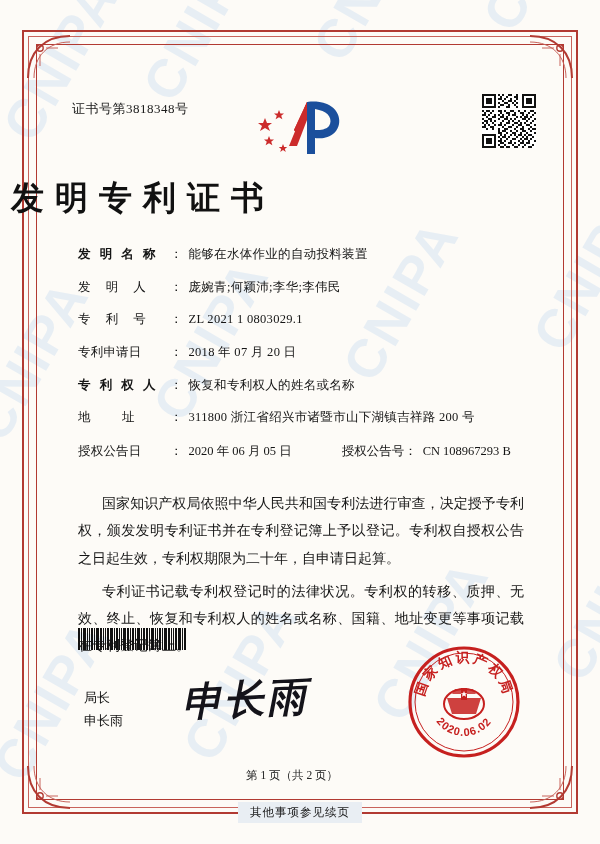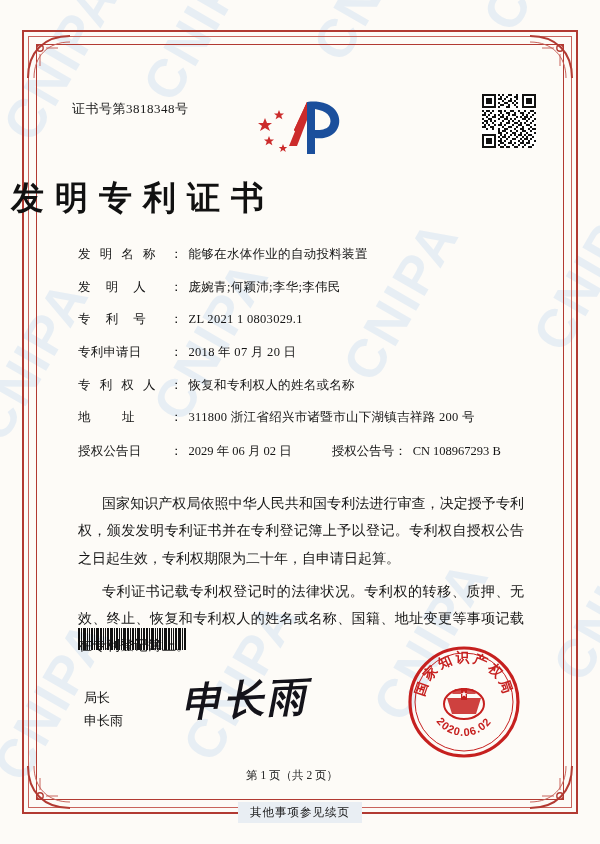--- a/index.html
+++ b/index.html
@@ -118,29 +118,29 @@
     line-height: 1.45;
   }
   .row .label {
     width: 92px;
     flex: 0 0 92px;
     letter-spacing: 0.2px;
     white-space: nowrap;
   }
   .row .label.sp6 { letter-spacing: 6px; }
   .row .label.sp12 { letter-spacing: 12px; font-family: Liberation Mono, monospace; }
-  .row .label.sp3 { letter-spacing: 3px; }
+  .row .label.sp3 { letter-spacing: 3px; font-weight: bold; }
   .row .colon { margin-right: 6px; }
   .row .value {
     flex: 1 1 auto;
     letter-spacing: 0.3px;
   }
   .row.two-col { justify-content: flex-start; }
   .row .label2 {
-    margin-left: 40px;
+    margin-left: 50px;
     white-space: nowrap;
   }
 
   
   .paras {
     position: absolute;
     left: 78px;
     top: 490px;
     width: 446px;
     font-size: 14px;
@@ -516,21 +516,21 @@
       <span class="value">恢复和专利权人的姓名或名称</span>
     </div>
     <div class="row">
       <span class="label sp12">地        址</span>
       <span class="colon">：</span>
       <span class="value">311800 浙江省绍兴市诸暨市山下湖镇吉祥路 200 号</span>
     </div>
     <div class="row two-col">
       <span class="label">授权公告日</span>
       <span class="colon">：</span>
-      <span>2029 年 06 月 02 日</span>
+      <span>2020 年 06 月 05 日</span>
       <span class="label2">授权公告号</span>
       <span class="colon">：</span>
       <span>CN 108967293 B</span>
     </div>
   </div>
 
   <div class="paras">
     <p>国家知识产权局依照中华人民共和国专利法进行审查，决定授予专利权，颁发发明专利证书并在专利登记簿上予以登记。专利权自授权公告之日起生效，专利权期限为二十年，自申请日起算。</p>
     <p>专利证书记载专利权登记时的法律状况。专利权的转移、质押、无效、终止、恢复和专利权人的姓名或名称、国籍、地址变更等事项记载在专利登记簿上。</p>
   </div>

